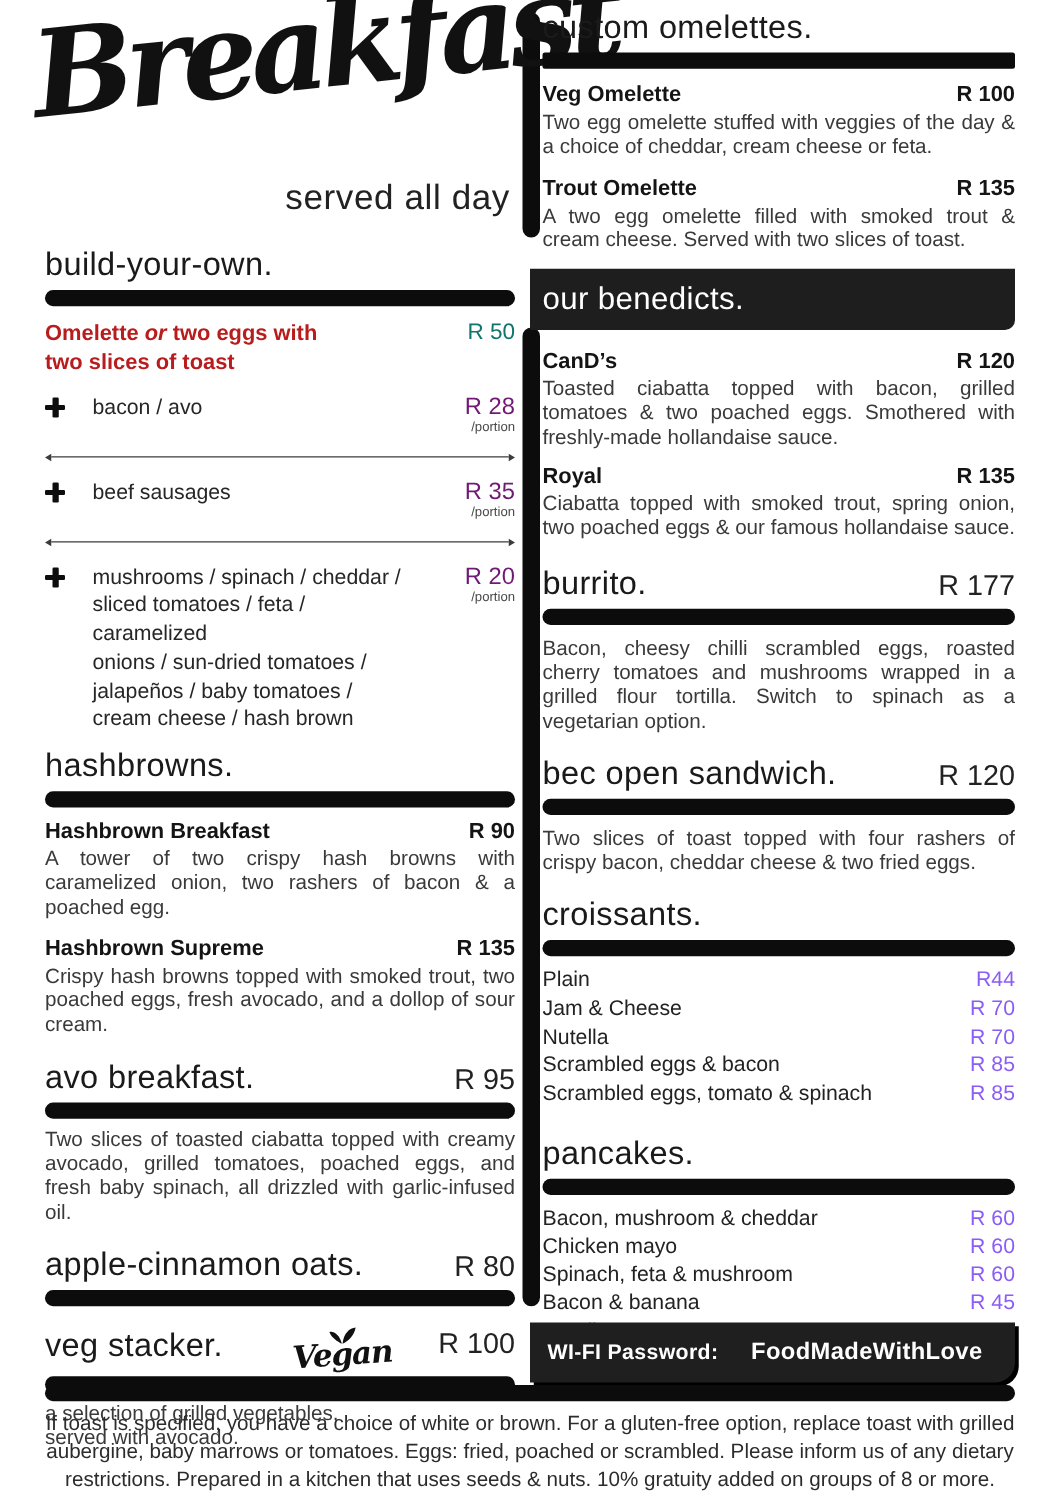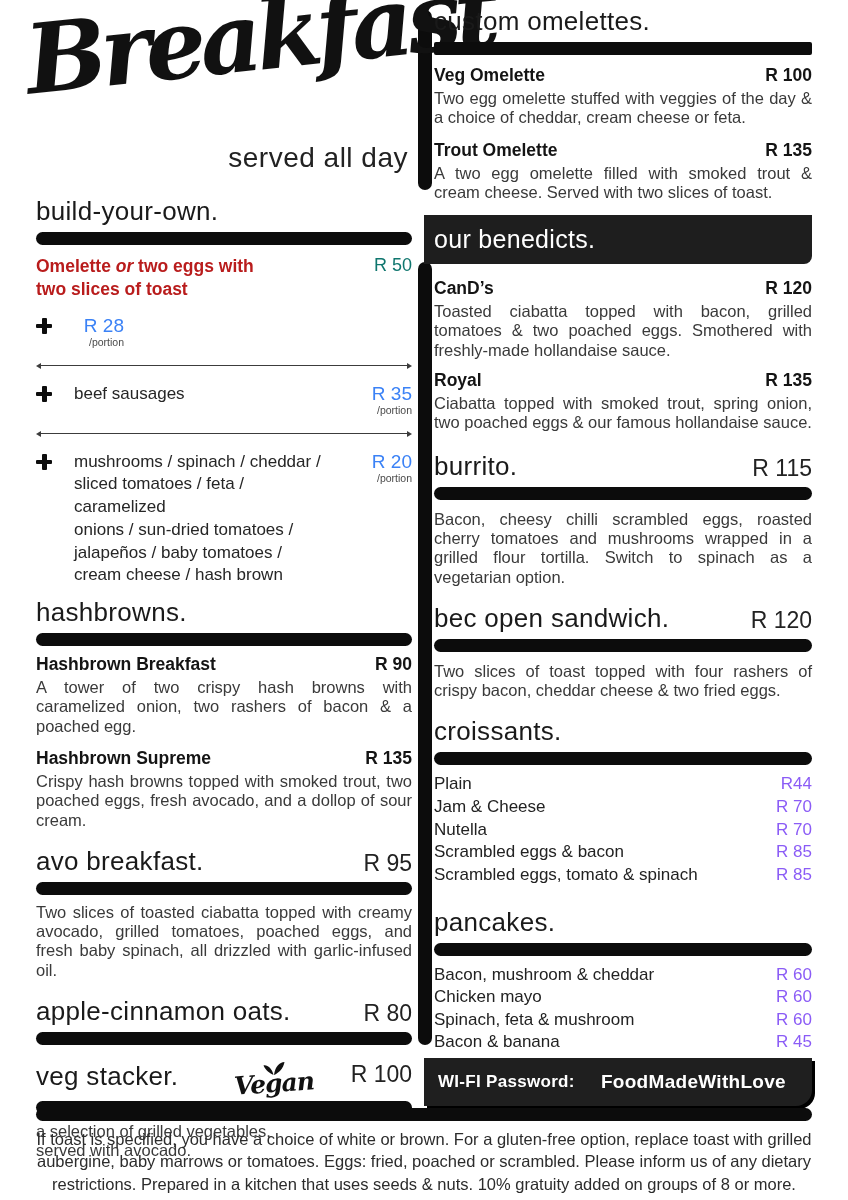--- a/index.html
+++ b/index.html
@@ -48,21 +48,21 @@
   .byo-name { font-weight:bold; font-size:17.5px; line-height:1.3; color:#b91c1c; }
   .byo-name em { font-style:italic; }
   .byo-price { font-size:18px; color:#0f766e; }
 
   .addon { display:flex; align-items:flex-start; margin-top:14px; }
   .plus-icon { position:relative; width:16px; height:16px; flex:0 0 16px; margin-top:3px; }
   .plus-icon::before { content:""; position:absolute; left:6px; top:0; width:4.5px; height:16px; background:#0d0d0d; border-radius:1px; }
   .plus-icon::after  { content:""; position:absolute; top:6px; left:0; width:16px; height:4.5px; background:#0d0d0d; border-radius:1px; }
   .addon .label { flex:1; margin-left:22px; font-size:17px; line-height:1.34; color:#262626; white-space:pre-line; }
   .price-blk { text-align:right; min-width:62px; margin-left:10px; }
-  .price-blk .p { font-size:19px; color:#3b82f6; }
+  .price-blk .p { font-size:19px; color:#701a75; }
   .price-blk .unit { font-size:10.5px; color:#4a4a4a; margin-top:-1px; }
 
   .divline { display:flex; align-items:center; margin:15px 0 2px 0; }
   .divline .ln { flex:1; height:1px; background:#3c3c3c; }
   .divline .tipL { width:0; height:0; border-top:3px solid transparent; border-bottom:3px solid transparent; border-right:5px solid #3c3c3c; }
   .divline .tipR { width:0; height:0; border-top:3px solid transparent; border-bottom:3px solid transparent; border-left:5px solid #3c3c3c; }
 
   
   .veg-head { display:flex; align-items:flex-start; }
   .vegan-badge { display:inline-flex; flex-direction:column; align-items:center; margin-left:56px; margin-bottom:-2px; }
@@ -116,20 +116,21 @@
       <div class="byo-item">
         <div class="byo-name">
           <span>Omelette </span><em>or</em><span> two eggs with</span><br>
           <span>two slices of toast</span>
         </div>
         <div class="byo-price">R 50</div>
       </div>
 
       <div class="addon">
         <span class="plus-icon"></span>
+        <span class="label">bacon / avo</span>
         <span class="price-blk">
           <div class="p">R 28</div>
           <div class="unit">/portion</div>
         </span>
       </div>
 
       <div class="divline">
           <span class="tipL"></span>
           <span class="ln"></span>
           <span class="tipR"></span>
@@ -261,21 +262,21 @@
       <div class="item-head">
         <span>Royal</span>
         <span>R 135</span>
       </div>
       <div class="desc">Ciabatta topped with smoked trout, spring onion, two poached eggs &amp; our famous hollandaise sauce.</div>
     </div>
 
     <div class="mt18">
       <div class="h-row">
         <span class="h-sec">burrito.</span>
-        <span class="h-price">R 115</span>
+        <span class="h-price">R 177</span>
       </div>
       <div class="bar"></div>
       <div class="desc mt10">Bacon, cheesy chilli scrambled eggs, roasted cherry tomatoes and mushrooms wrapped in a grilled flour tortilla. Switch to spinach as a vegetarian option.</div>
     </div>
 
     <div class="mt16">
       <div class="h-row">
         <span class="h-sec">bec open sandwich.</span>
         <span class="h-price">R 120</span>
       </div>

